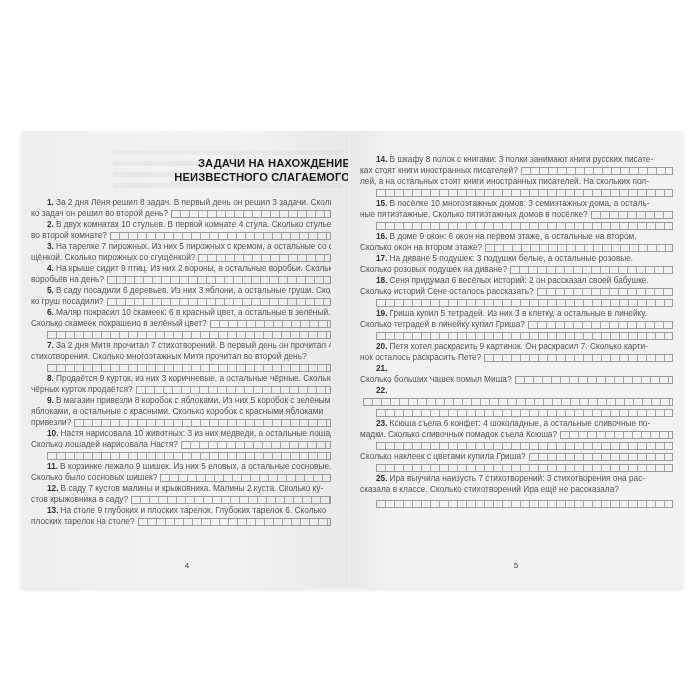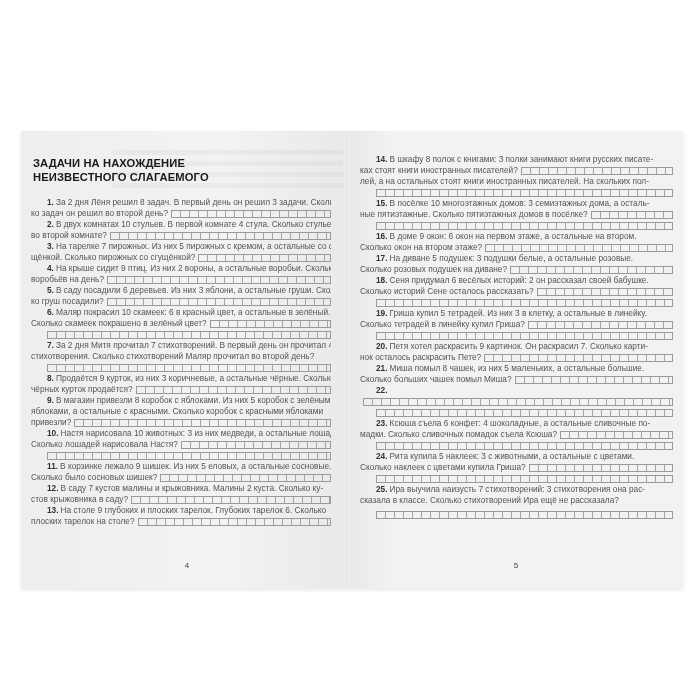--- a/index.html
+++ b/index.html
@@ -15,21 +15,21 @@
   .page {
     position:absolute; top:0; height:457px; box-sizing:border-box;
   }
   .page.left { left:0; width:329px; background:linear-gradient(to right,#eeeeee 0%,#f3f3f3 60%,#e9e9e9 100%); }
   .page.right { left:329px; width:333px; background:linear-gradient(to right,#e8e8e8 0%,#f2f2f2 12%,#f2f2f2 100%); }
   .spine {
     position:absolute; left:327px; top:0; width:4px; height:457px;
     background:linear-gradient(to right, #e4e4e4, #f6f6f6, #e6e6e6);
   }
   .title {
-    position:absolute; left:12px; width:329px; top:25px; text-align:left;
+    position:absolute; left:0; width:329px; top:25px; text-align:right;
     font-weight:bold; font-size:11.2px; line-height:14px; color:#1a1a1a; letter-spacing:0.1px;
   }
   .ghost {
     position:absolute; left:92px; top:19px; width:230px; height:40px;
     background:repeating-linear-gradient(to bottom, rgba(0,0,0,0.035) 0 5px, transparent 5px 11px);
   }
   .content {
     position:absolute; font-size:8.3px; line-height:11px; color:#555;
   }
   .left .content { left:10px; top:66px; width:300px; }
@@ -119,21 +119,21 @@
         </div>
       <div class="grid-line indented">
           <span class="grid full"></span>
         </div>
 
       <div class="line indent">
           <span class="num">7.</span>
           <span>За 2 дня Митя прочитал 7 стихотворений. В первый день он прочитал 4</span>
         </div>
       <div class="line">
-          <span>стихотворения. Сколько стихотворений Маляр прочитал во второй день?</span>
+          <span>стихотворения. Сколько многоэтажных Митя прочитал во второй день?</span>
         </div>
       <div class="grid-line indented">
           <span class="grid full"></span>
         </div>
 
       <div class="line indent">
           <span class="num">8.</span>
           <span>Продаётся 9 курток, из них 3 коричневые, а остальные чёрные. Сколько</span>
         </div>
       <div class="line">
@@ -273,21 +273,20 @@
           <span class="num">20.</span>
           <span>Петя хотел раскрасить 9 картинок. Он раскрасил 7. Сколько карти-</span>
         </div>
       <div class="line">
           <span>нок осталось раскрасить Пете?</span>
           <span class="grid"></span>
         </div>
 
       <div class="line indent">
           <span class="num">21.</span>
-          <span>Миша помыл 8 чашек, из них 5 маленьких, а остальные большие.</span>
         </div>
       <div class="line">
           <span>Сколько больших чашек помыл Миша?</span>
           <span class="grid"></span>
         </div>
 
       <div class="line indent">
           <span class="num">22.</span>
         </div>
       <div class="line">
@@ -302,24 +301,20 @@
           <span>Ксюша съела 6 конфет: 4 шоколадные, а остальные сливочные по-</span>
         </div>
       <div class="line">
           <span>мадки. Сколько сливочных помадок съела Ксюша?</span>
           <span class="grid"></span>
         </div>
       <div class="grid-line indented">
           <span class="grid full"></span>
         </div>
 
-      <div class="line indent">
-          <span class="num">24.</span>
-          <span>Рита купила 5 наклеек: 3 с животными, а остальные с цветами.</span>
-        </div>
       <div class="line">
           <span>Сколько наклеек с цветами купила Гриша?</span>
           <span class="grid"></span>
         </div>
       <div class="grid-line indented">
           <span class="grid full"></span>
         </div>
 
       <div class="line indent">
           <span class="num">25.</span>

